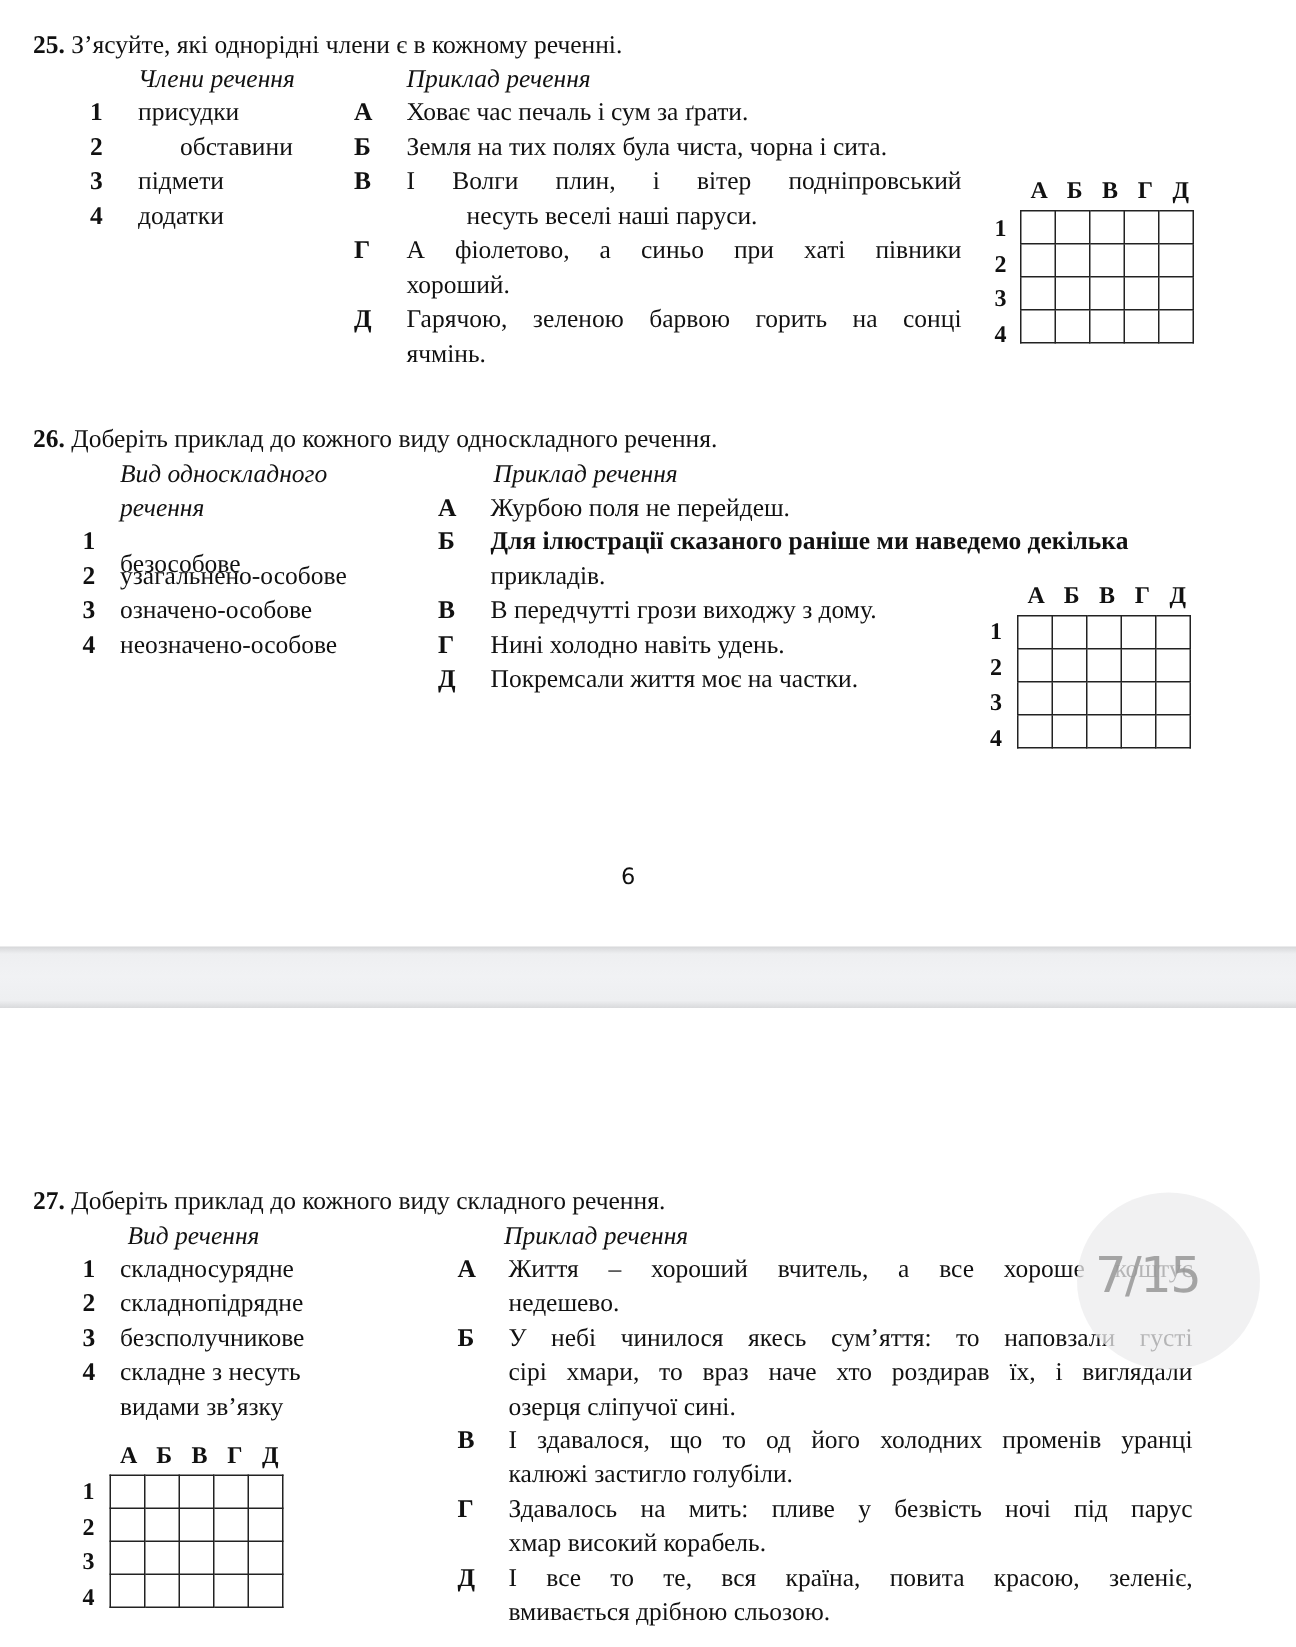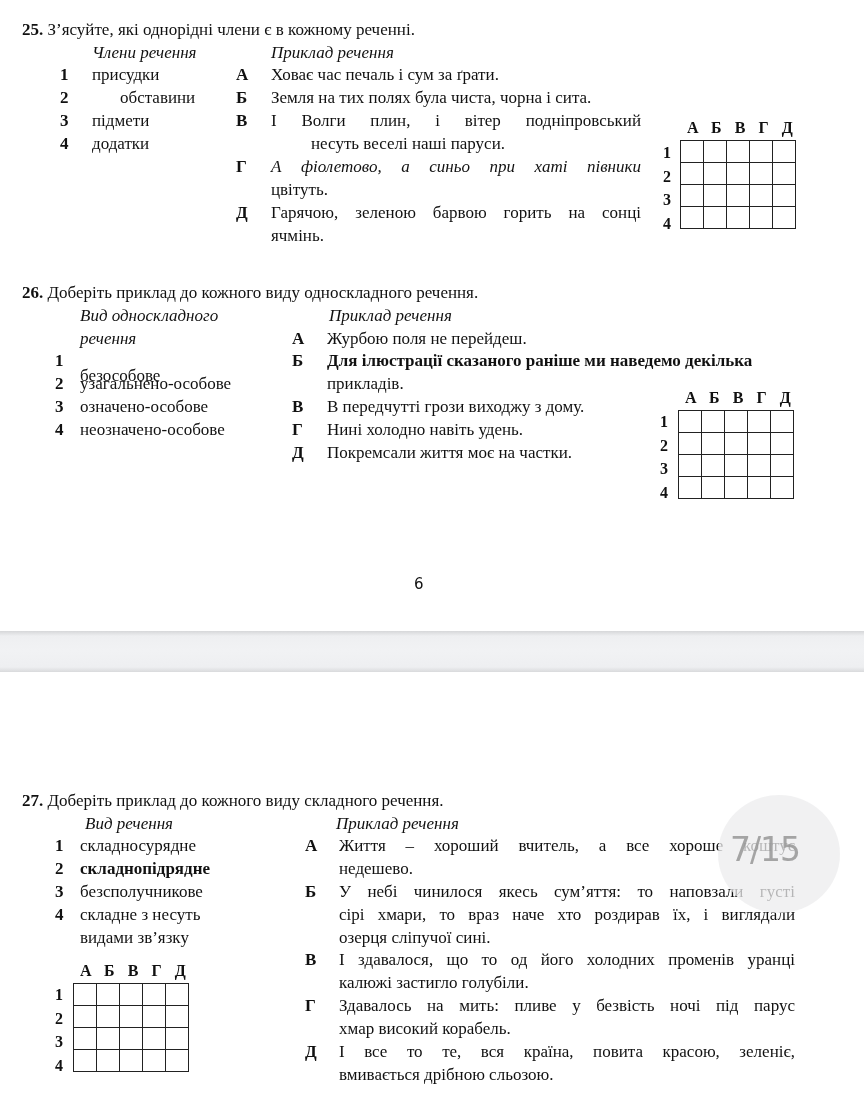--- a/index.html
+++ b/index.html
@@ -61,22 +61,22 @@
   <div class="abs" style="left:92px;top:134px;">додатки</div>
 
   <div class="abs bold" style="left:236px;top:65px;">А</div>
   <div class="abs" style="left:271px;top:65px;">Ховає час печаль і сум за ґрати.</div>
   <div class="abs bold" style="left:236px;top:88px;">Б</div>
   <div class="abs" style="left:271px;top:88px;">Земля на тих полях була чиста, чорна і сита.</div>
   <div class="abs bold" style="left:236px;top:111px;">В</div>
   <div class="abs just" style="left:271px;top:111px;width:370px;">І Волги плин, і вітер подніпровський</div>
   <div class="abs" style="left:271px;top:134px;margin-left:40px;">несуть веселі наші паруси.</div>
   <div class="abs bold" style="left:236px;top:157px;">Г</div>
-  <div class="abs just" style="left:271px;top:157px;width:370px;font-style:italic;">А фіолетово, а синьо при хаті півники</div>
-  <div class="abs" style="left:271px;top:180px;">цвітуть.</div>
+  <div class="abs just" style="left:271px;top:157px;width:370px;">А фіолетово, а синьо при хаті півники</div>
+  <div class="abs" style="left:271px;top:180px;">хороший.</div>
   <div class="abs bold" style="left:236px;top:203px;">Д</div>
   <div class="abs just" style="left:271px;top:203px;width:370px;">Гарячою, зеленою барвою горить на сонці</div>
   <div class="abs" style="left:271px;top:226px;">ячмінь.</div>
 
   <div class="grid-head" style="left:681px;top:119px;">
     <span>А</span><span>Б</span><span>В</span><span>Г</span><span>Д</span>
   </div>
   <div class="grid-rows" style="left:663px;top:141px;">
     <span>1</span>
       <span>2</span>
@@ -197,21 +197,21 @@
   <div class="abs" style="left:22px;top:791px;">
     <span class="bold">27.</span>
     <span>Доберіть приклад до кожного виду складного речення.</span>
   </div>
   <div class="abs ital" style="left:85px;top:814px;">Вид речення</div>
   <div class="abs ital" style="left:336px;top:814px;">Приклад речення</div>
 
   <div class="abs bold" style="left:55px;top:836px;">1</div>
   <div class="abs" style="left:80px;top:836px;">складносурядне</div>
   <div class="abs bold" style="left:55px;top:859px;">2</div>
-  <div class="abs" style="left:80px;top:859px;font-weight:bold;">складнопідрядне</div>
+  <div class="abs" style="left:80px;top:859px;">складнопідрядне</div>
   <div class="abs bold" style="left:55px;top:882px;">3</div>
   <div class="abs" style="left:80px;top:882px;">безсполучникове</div>
   <div class="abs bold" style="left:55px;top:905px;">4</div>
   <div class="abs" style="left:80px;top:905px;">складне з несуть</div>
   <div class="abs" style="left:80px;top:928px;text-align:center;">видами зв’язку</div>
 
   <div class="abs bold" style="left:305px;top:836px;">А</div>
   <div class="abs just" style="left:339px;top:836px;width:456px;">Життя – хороший вчитель, а все хороше коштує</div>
   <div class="abs" style="left:339px;top:859px;">недешево.</div>
   <div class="abs bold" style="left:305px;top:882px;">Б</div>

